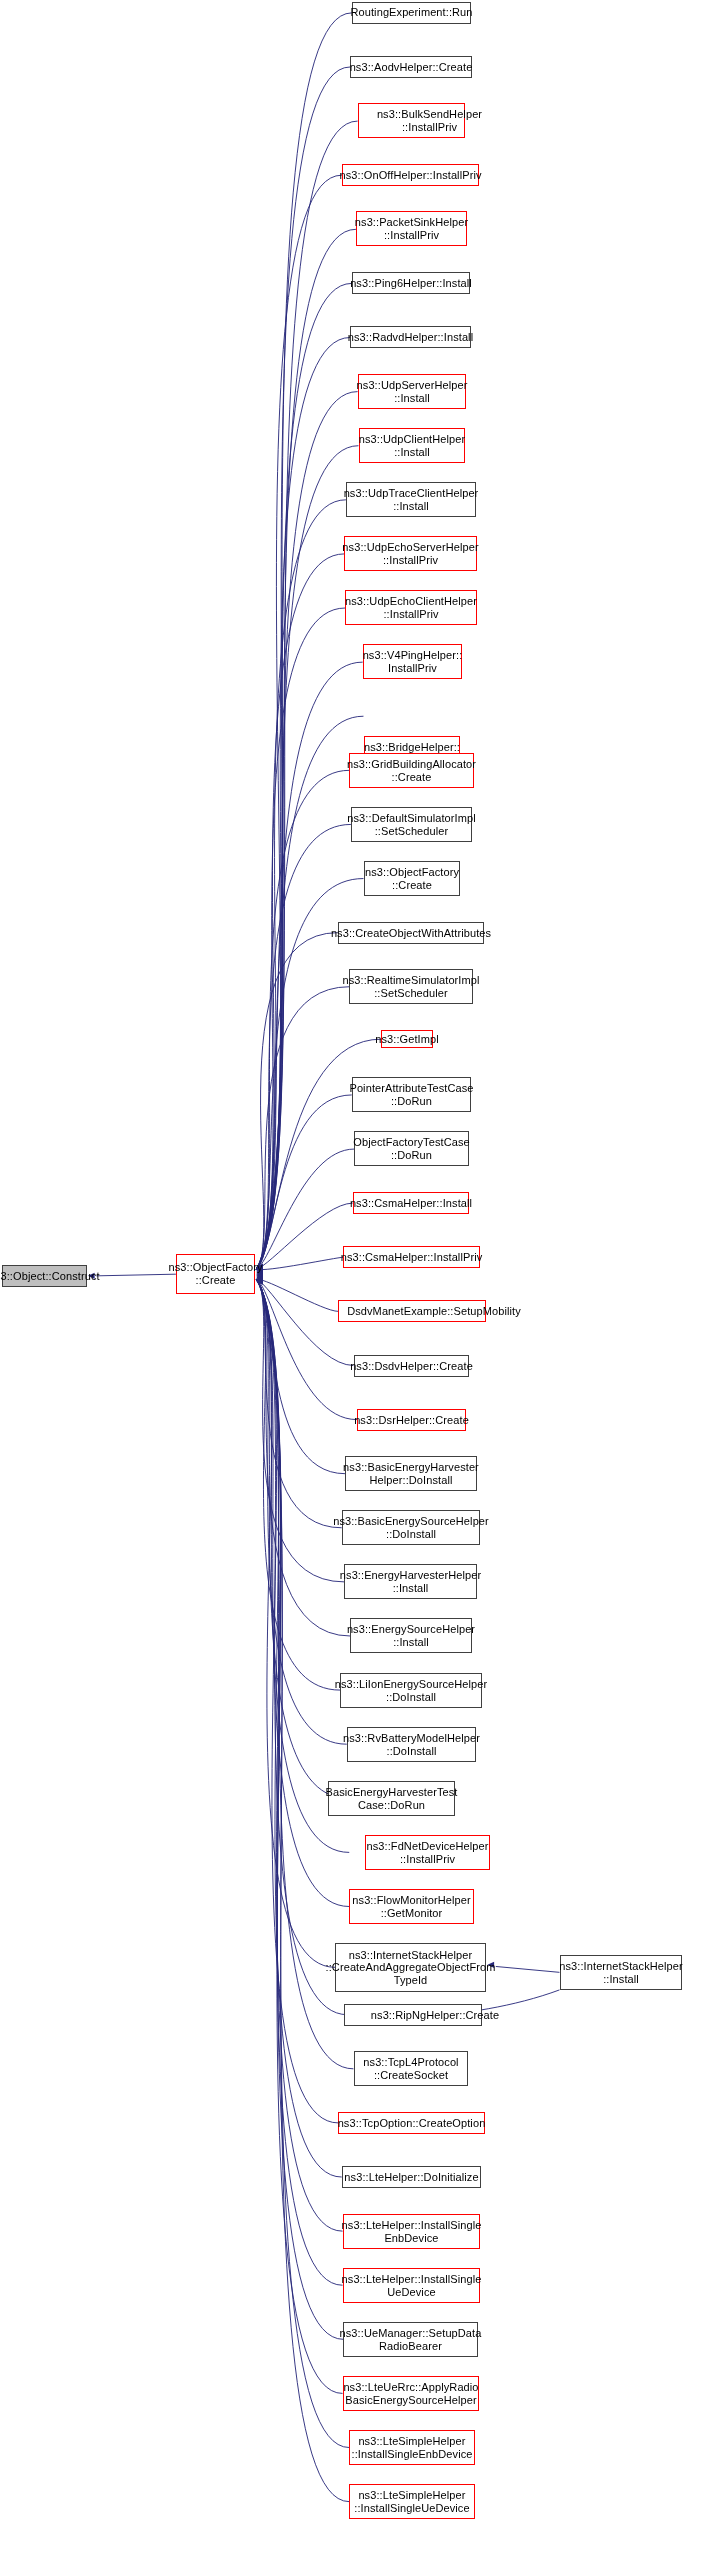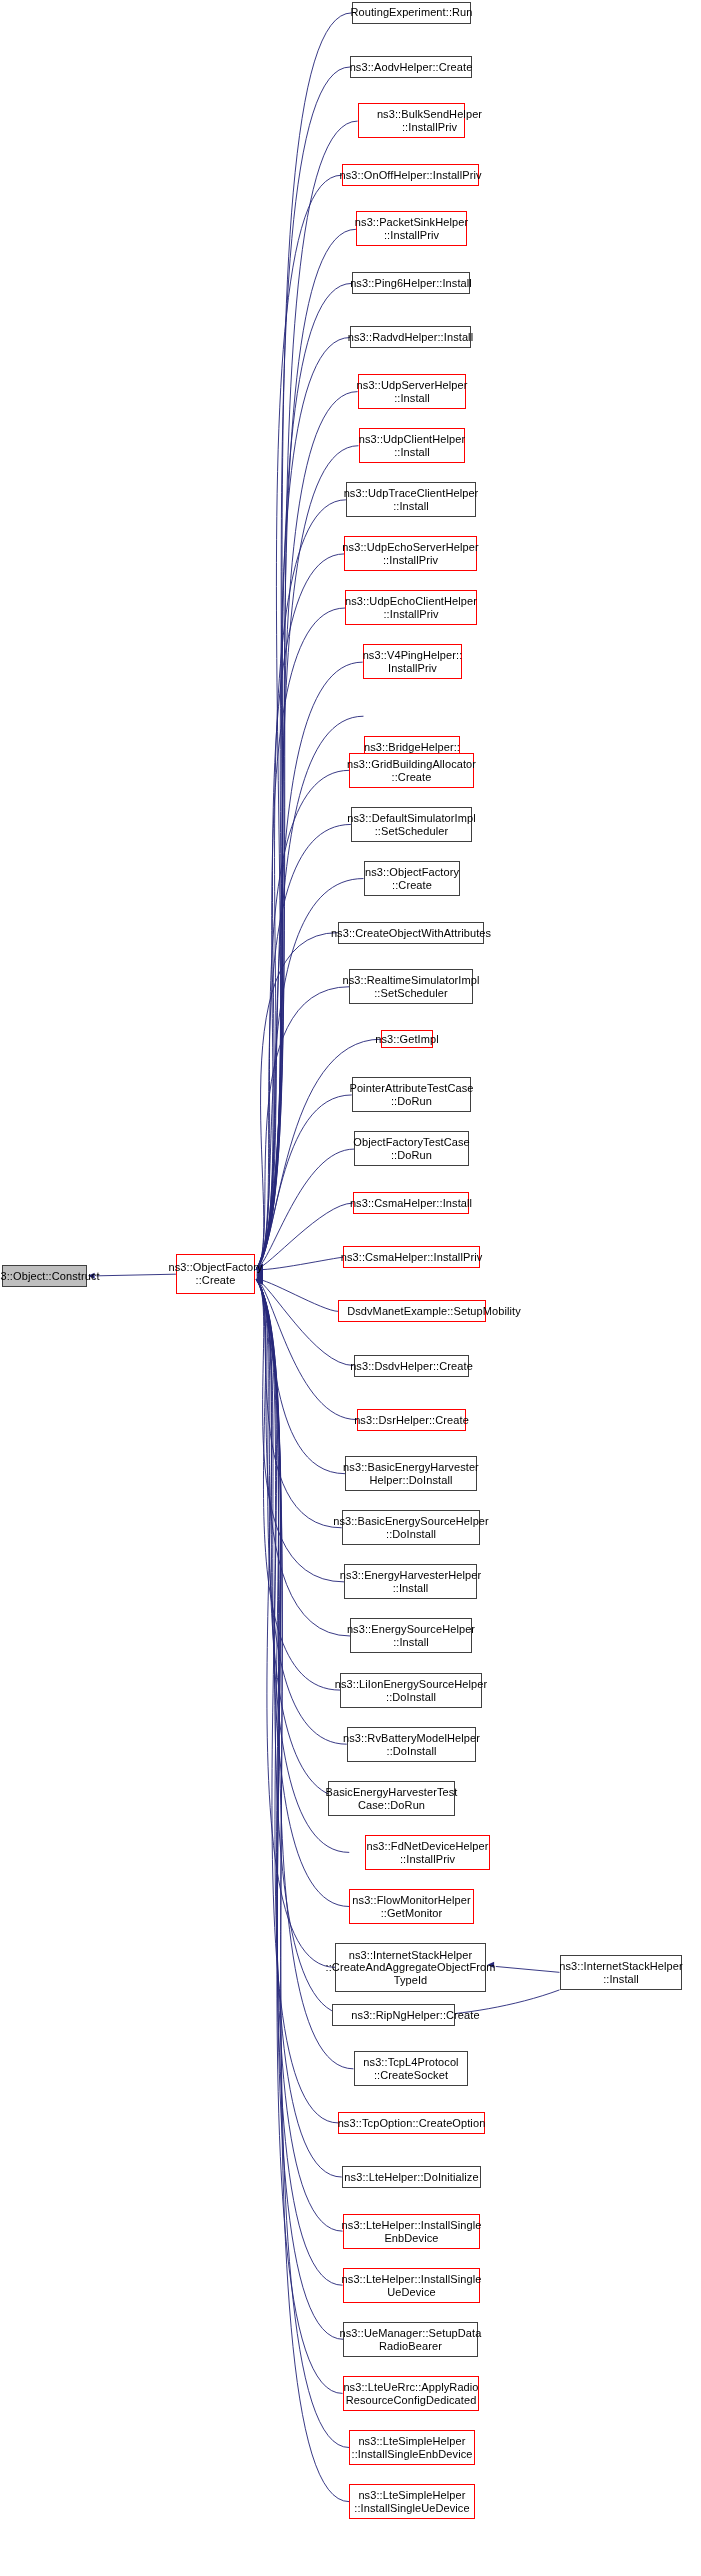--- a/index.html
+++ b/index.html
@@ -149,33 +149,33 @@
 ::DoInstall</div>
     <div class="node" style="left: 328px; top: 1781px; width: 127px; height: 35px;">BasicEnergyHarvesterTest
 Case::DoRun</div>
     <div class="node red" style="left: 349px; top: 1835px; width: 125px; height: 35px; margin-left: 16px;">ns3::FdNetDeviceHelper
 ::InstallPriv</div>
     <div class="node red" style="left: 349px; top: 1889px; width: 125px; height: 35px;">ns3::FlowMonitorHelper
 ::GetMonitor</div>
     <div class="node" style="left: 335px; top: 1943px; width: 151px; height: 49px;">ns3::InternetStackHelper
 ::CreateAndAggregateObjectFrom
 TypeId</div>
-    <div class="node" style="left: 332px; top: 2004px; width: 123px; height: 22px; padding-left: 44px;">ns3::RipNgHelper::Create</div>
+    <div class="node" style="left: 344px; top: 2004px; width: 138px; height: 22px; padding-left: 44px;">ns3::RipNgHelper::Create</div>
     <div class="node" style="left: 354px; top: 2051px; width: 114px; height: 35px;">ns3::TcpL4Protocol
 ::CreateSocket</div>
     <div class="node red" style="left: 338px; top: 2112px; width: 147px; height: 22px;">ns3::TcpOption::CreateOption</div>
     <div class="node" style="left: 342px; top: 2166px; width: 139px; height: 22px;">ns3::LteHelper::DoInitialize</div>
     <div class="node red" style="left: 343px; top: 2214px; width: 137px; height: 35px;">ns3::LteHelper::InstallSingle
 EnbDevice</div>
     <div class="node red" style="left: 343px; top: 2268px; width: 137px; height: 35px;">ns3::LteHelper::InstallSingle
 UeDevice</div>
     <div class="node" style="left: 343px; top: 2322px; width: 135px; height: 35px;">ns3::UeManager::SetupData
 RadioBearer</div>
     <div class="node red" style="left: 343px; top: 2376px; width: 136px; height: 35px;">ns3::LteUeRrc::ApplyRadio
-ResourceConfigDedicated</div>
+BasicEnergySourceHelper</div>
     <div class="node red" style="left: 349px; top: 2430px; width: 126px; height: 35px;">ns3::LteSimpleHelper
 ::InstallSingleEnbDevice</div>
     <div class="node red" style="left: 349px; top: 2484px; width: 126px; height: 35px;">ns3::LteSimpleHelper
 ::InstallSingleUeDevice</div>
     <div class="node" style="left: 560px; top: 1955px; width: 122px; height: 35px;">ns3::InternetStackHelper
 ::Install</div>
   </div>
 
 
 </body></html>

